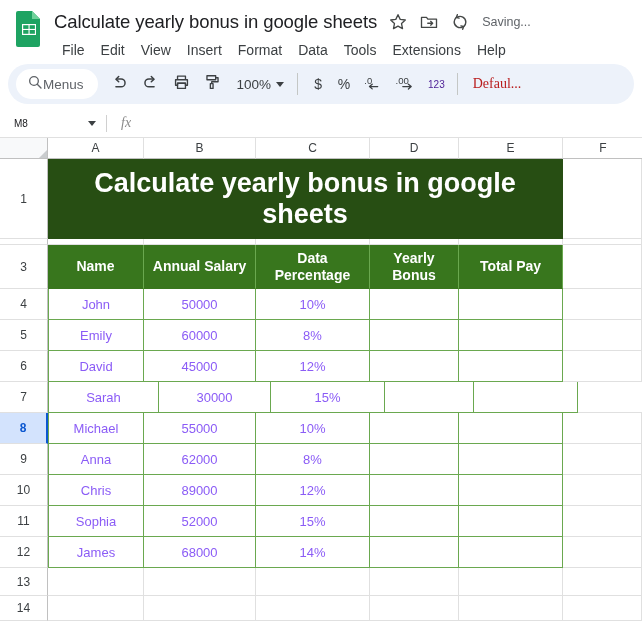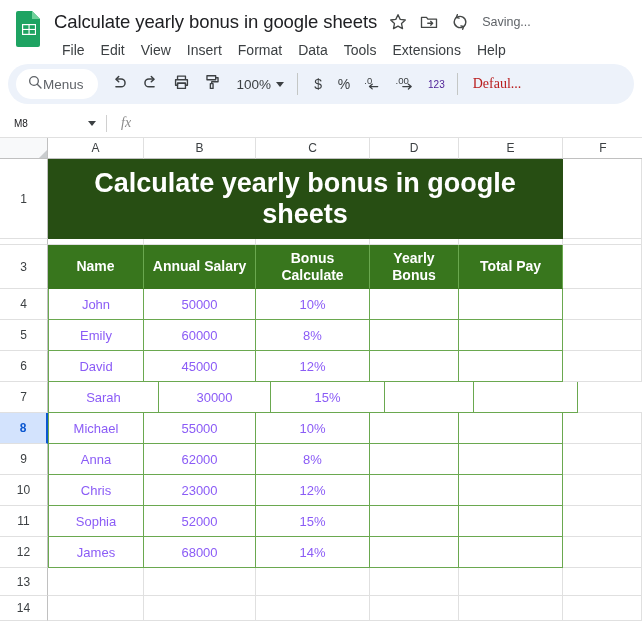--- a/index.html
+++ b/index.html
@@ -353,21 +353,21 @@
         <div class="scell" style="width:112px;height:6px"></div>
         <div class="scell" style="width:114px;height:6px"></div>
         <div class="scell" style="width:89px;height:6px"></div>
         <div class="scell" style="width:104px;height:6px"></div>
         <div class="scell" style="width:79px;height:6px"></div>
       </div>
 
       <div class="srow">
         <div class="hdr" style="width:96px;height:44px">Name</div>
         <div class="hdr" style="width:112px;height:44px">Annual Salary</div>
-        <div class="hdr" style="width:114px;height:44px">Bonus Calculate</div>
+        <div class="hdr" style="width:114px;height:44px">Data Percentage</div>
         <div class="hdr" style="width:89px;height:44px">Yearly Bonus</div>
         <div class="hdr" style="width:104px;height:44px">Total Pay</div>
         <div class="scell" style="width:79px;height:44px"></div>
       </div>
 
       <div class="srow">
         <div class="tcell first" style="width:96px;height:31px">John</div>
         <div class="tcell" style="width:112px;height:31px">50000</div>
         <div class="tcell" style="width:114px;height:31px">10%</div>
         <div class="tcell" style="width:89px;height:31px"></div>
@@ -415,21 +415,21 @@
         <div class="tcell first" style="width:96px;height:31px">Anna</div>
         <div class="tcell" style="width:112px;height:31px">62000</div>
         <div class="tcell" style="width:114px;height:31px">8%</div>
         <div class="tcell" style="width:89px;height:31px"></div>
         <div class="tcell" style="width:104px;height:31px"></div>
         <div class="scell" style="width:79px;height:31px"></div>
       </div>
 
       <div class="srow">
         <div class="tcell first" style="width:96px;height:31px">Chris</div>
-        <div class="tcell" style="width:112px;height:31px">23000</div>
+        <div class="tcell" style="width:112px;height:31px">89000</div>
         <div class="tcell" style="width:114px;height:31px">12%</div>
         <div class="tcell" style="width:89px;height:31px"></div>
         <div class="tcell" style="width:104px;height:31px"></div>
         <div class="scell" style="width:79px;height:31px"></div>
       </div>
 
       <div class="srow">
         <div class="tcell first" style="width:96px;height:31px">Sophia</div>
         <div class="tcell" style="width:112px;height:31px">52000</div>
         <div class="tcell" style="width:114px;height:31px">15%</div>

